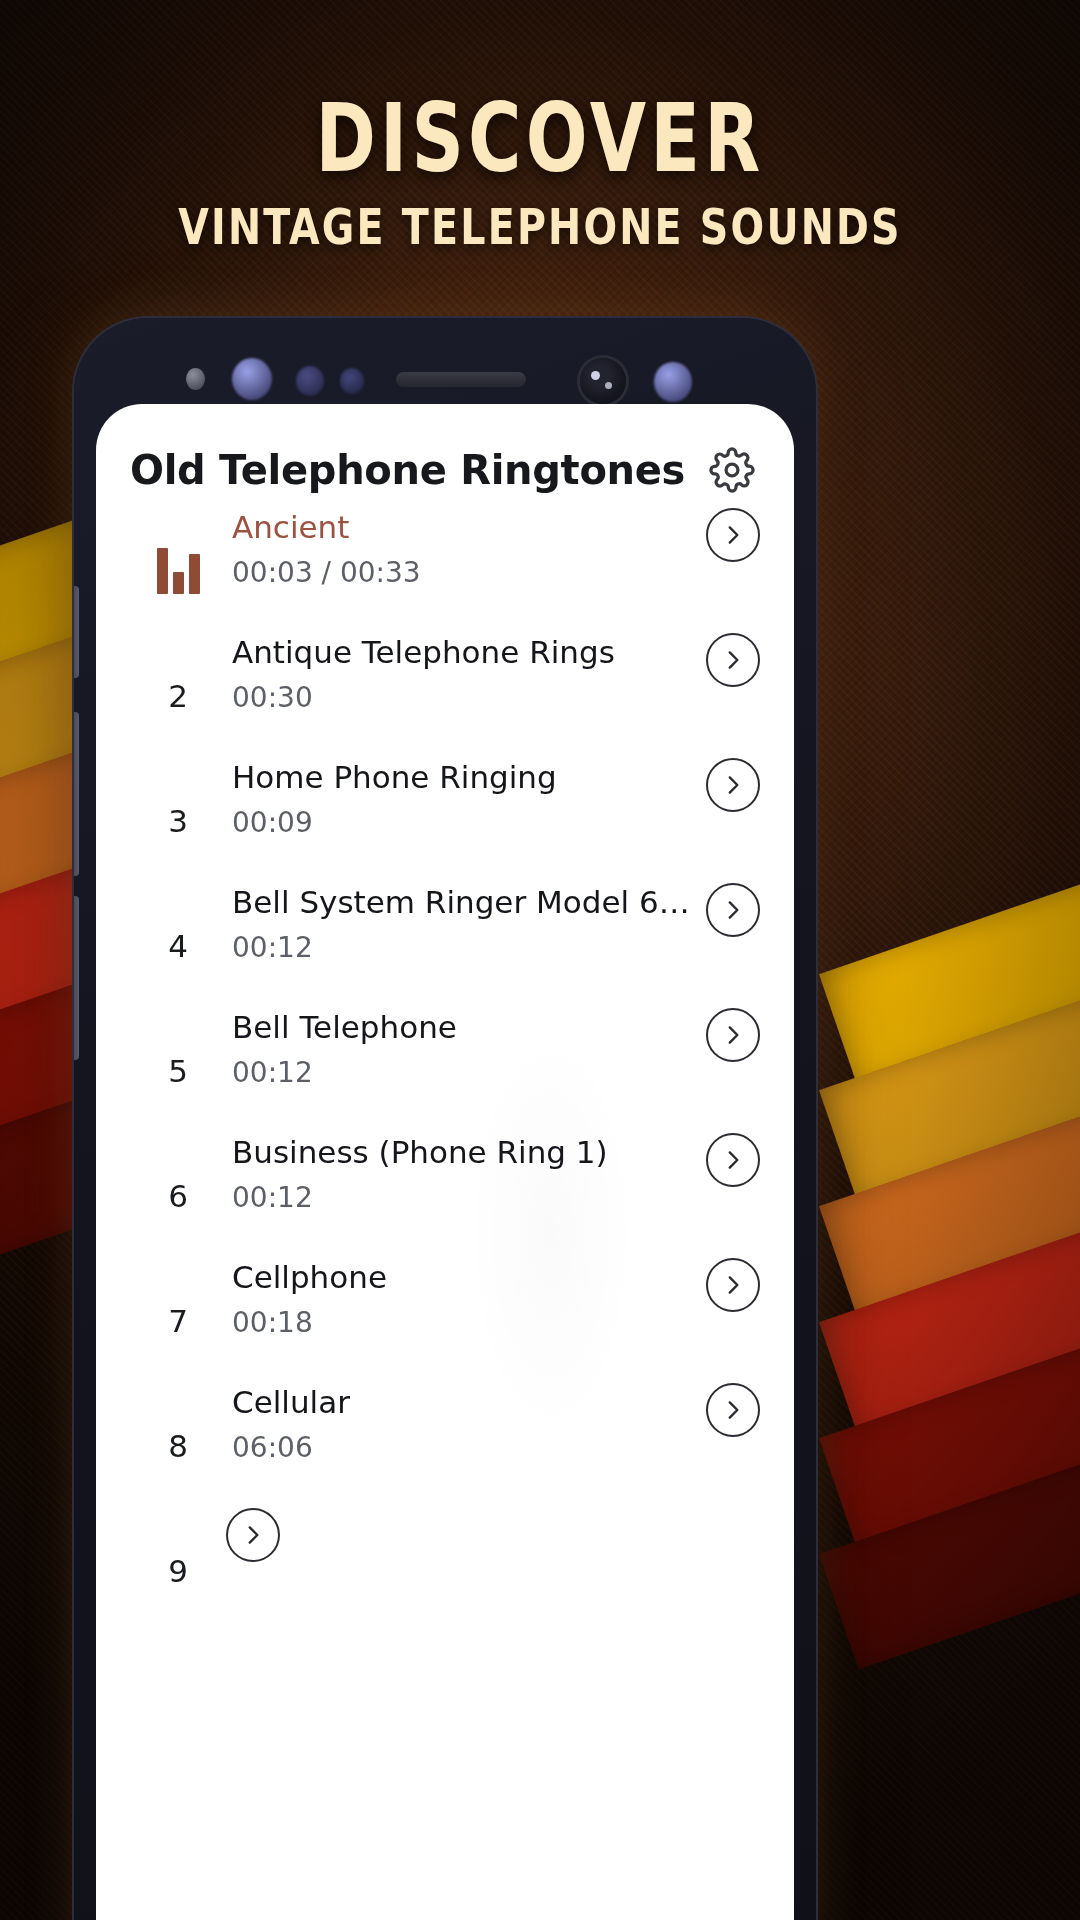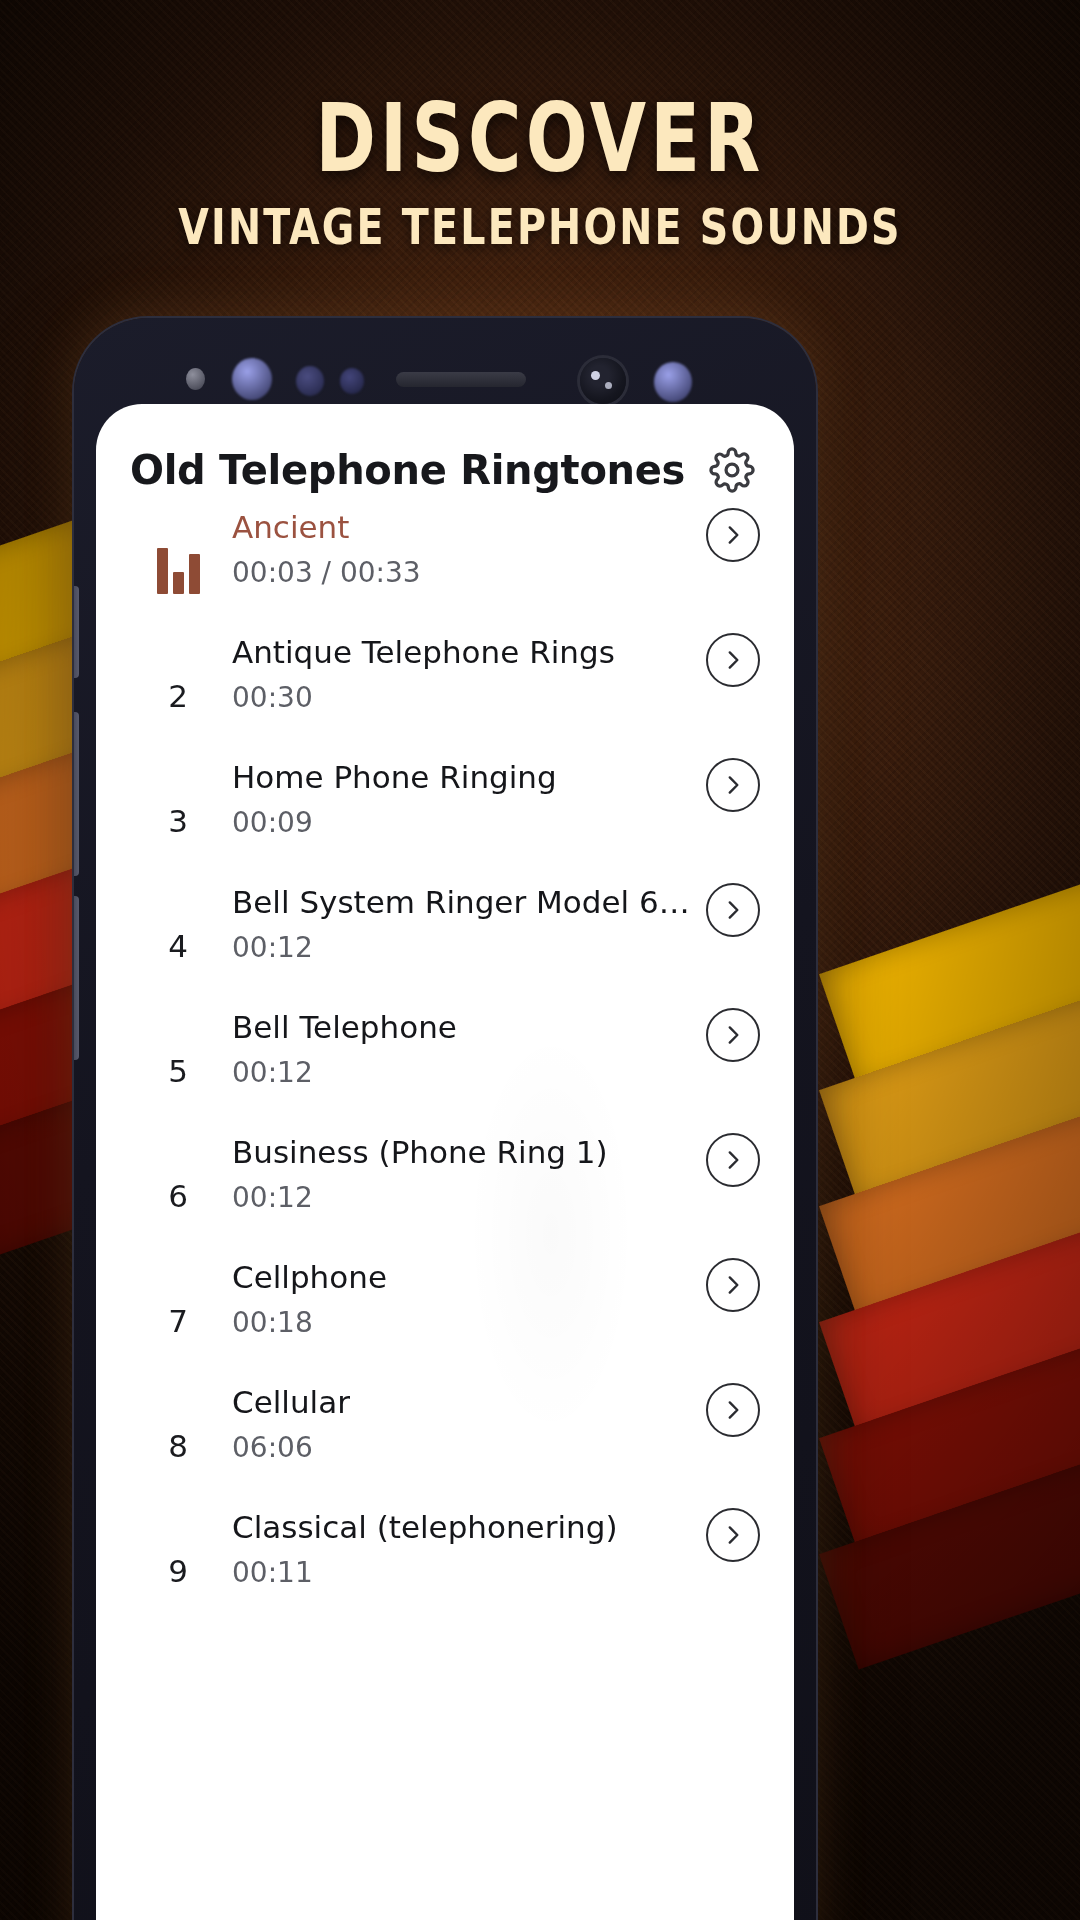--- a/index.html
+++ b/index.html
@@ -394,24 +394,20 @@
             <div class="row-chev">
               <svg width="26" height="26" viewBox="0 0 24 24" fill="none" stroke="#2a2b30" stroke-width="2.2" stroke-linecap="round" stroke-linejoin="round">
                 <polyline points="9 5 16 12 9 19"></polyline>
               </svg>
             </div>
           </div>
           <div class="row">
             <div class="row-lead">
               <div class="row-index">9</div>
             </div>
-            <div class="row-body">
-              <div class="row-title">Classical (telephonering)</div>
-              <div class="row-sub">00:11</div>
-            </div>
             <div class="row-chev">
               <svg width="26" height="26" viewBox="0 0 24 24" fill="none" stroke="#2a2b30" stroke-width="2.2" stroke-linecap="round" stroke-linejoin="round">
                 <polyline points="9 5 16 12 9 19"></polyline>
               </svg>
             </div>
           </div>
         </div>
 
     </div>
   </div>

